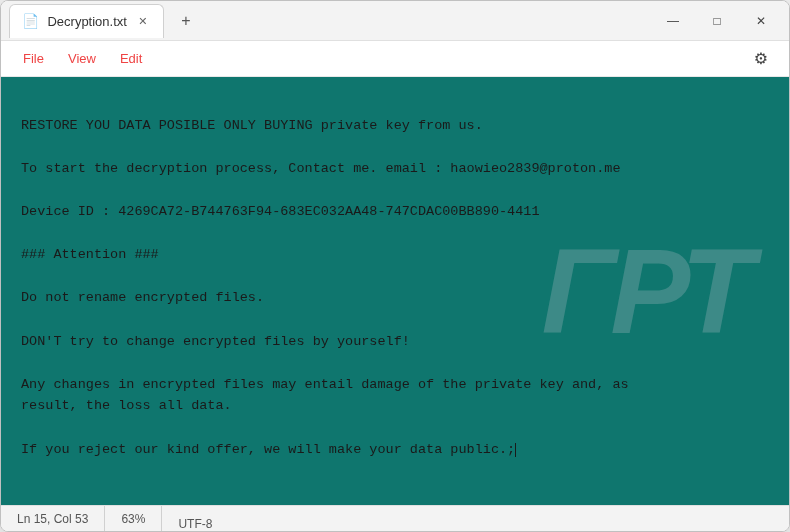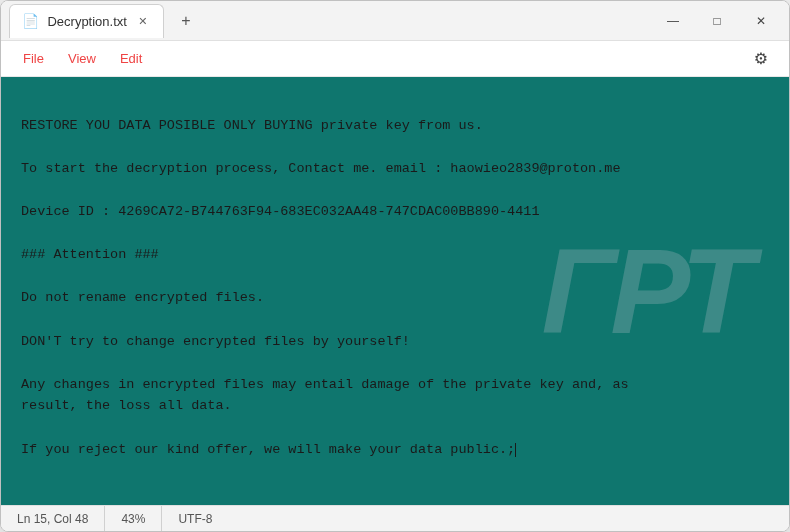--- a/index.html
+++ b/index.html
@@ -199,20 +199,21 @@
     .status-section {
       padding: 0 16px;
       border-right: 1px solid #d0d0d0;
       height: 100%;
       display: flex;
       align-items: center;
     }
 
     .status-section:last-child {
       border-right: none;
+      align-items: flex-end;
     }
 
     .cursor-blink {
       display: inline-block;
       width: 1px;
       height: 14px;
       background: #1a1a1a;
       vertical-align: text-bottom;
       animation: blink 1s step-end infinite;
     }
@@ -269,22 +270,22 @@
 
 <span>Any changes in encrypted files may entail damage of the private key and, as
 result, the loss all data.</span>
 
 <span>If you reject our kind offer, we will make your data public.;<span class="cursor-blink"></span></span>
     </div>
   </div>
 
   <div class="status-bar">
     <div class="status-section">
-      <span>Ln 15, Col 48</span>
+      <span>Ln 15, Col 53</span>
     </div>
     <div class="status-section">
-      <span>43%</span>
+      <span>63%</span>
     </div>
     <div class="status-section">
       <span>UTF-8</span>
     </div>
   </div>
 </div>
 
 </body></html>

